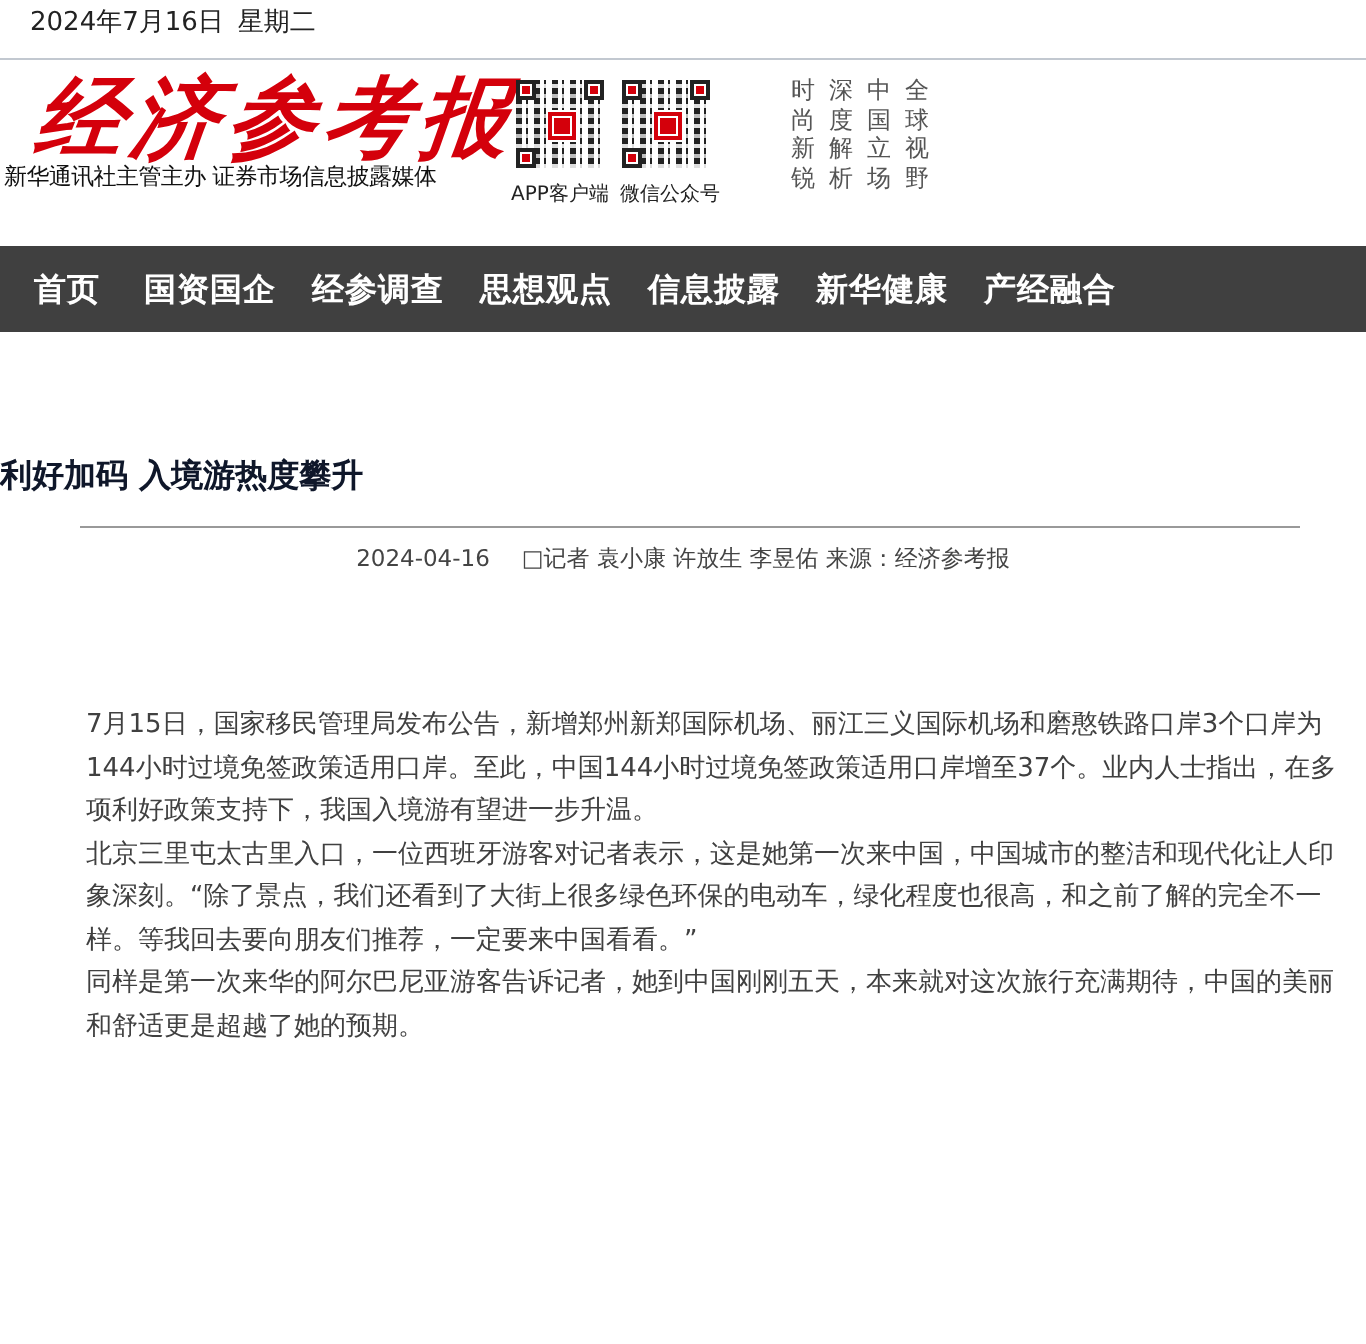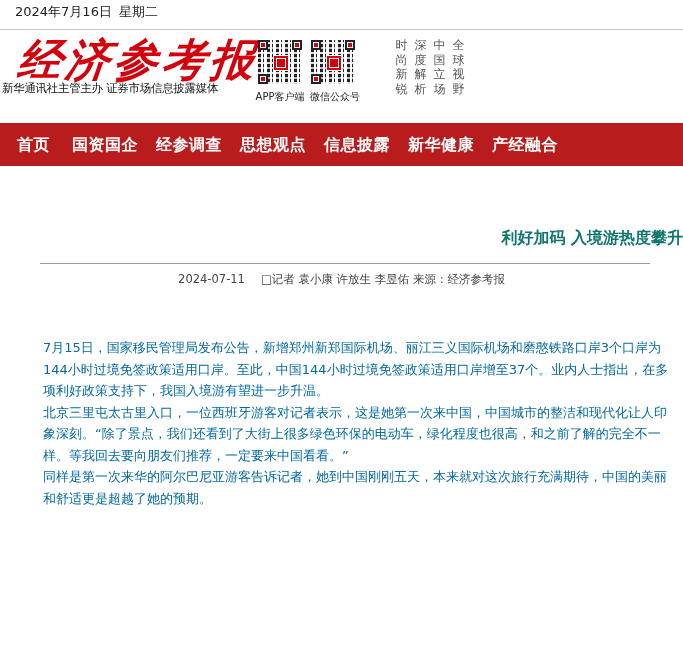--- a/index.html
+++ b/index.html
@@ -16,28 +16,28 @@
   .qr .code::before { content:""; position:absolute; inset:0; background:
       repeating-linear-gradient(0deg,rgba(255,255,255,0.85) 0 2px,transparent 2px 5px,rgba(255,255,255,0.7) 5px 7px,transparent 7px 10px); }
   .qr .finder { position:absolute; width:10px; height:10px; border:2px solid #222; background:#fff; box-sizing:border-box; }
   .qr .finder::after { content:""; position:absolute; left:2px; top:2px; width:2px; height:2px; background:#d4000b; box-shadow:0 0 0 1px #d4000b; }
   .qr .f1 { left:0; top:0; } .qr .f2 { right:0; top:0; } .qr .f3 { left:0; bottom:0; }
   .qr .badge { position:absolute; left:15px; top:15px; width:14px; height:14px; background:#d4000b; border:1px solid #fff; z-index:2; }
   .qr .badge::after { content:""; position:absolute; left:2px; top:2px; width:10px; height:10px; border:1px solid #fff; box-sizing:border-box; }
   .qr .label { font-size:10px; color:#222; margin-top:6px; white-space:nowrap; }
   .motto { position:absolute; left:392px; top:38px; display:grid; grid-template-columns:repeat(4,19px); grid-auto-rows:14.5px; font-size:12px; color:#555; }
   .motto span { display:block; text-align:center; line-height:14px; }
-  .nav { position:absolute; left:0; top:123px; width:683px; height:43px; background:#b91c1c; display:flex; align-items:center; }
+  .nav { position:absolute; left:0; top:123px; width:683px; height:43px; background:#404040; display:flex; align-items:center; }
   .nav a { display:block; color:#fff; font-weight:bold; font-size:16px; text-decoration:none; white-space:nowrap; margin-left:18px; line-height:43px; letter-spacing:0.5px; }
   .nav a:first-child { margin-left:17px; margin-right:4px; }
-  .article-title { position:absolute; left:0; top:228px; width:683px; text-align:right; font-size:16px; font-weight:bold; color:#0f766e; }
+  .article-title { position:absolute; left:0; top:228px; width:683px; text-align:left; font-size:16px; font-weight:bold; color:#0f172a; }
   .title-rule { position:absolute; left:40px; top:263px; width:610px; height:1px; background:#999; }
   .meta { position:absolute; left:0; top:272px; width:683px; text-align:center; font-size:11.5px; color:#444; }
   .meta .date { margin-right:16px; }
-  .body { position:absolute; left:43px; top:337px; width:635px; font-size:13px; color:#0369a1; line-height:21.5px; }
+  .body { position:absolute; left:43px; top:352px; width:635px; font-size:13px; color:#404040; line-height:21.5px; }
   .body p { margin:0 0 0 0; }
 </style>
 </head>
 <body>
 
 <div class="date-bar">
   <span>2024年7月16日</span><span class="gap"></span><span>星期二</span>
 </div>
 <div class="top-rule"></div>
 
@@ -88,20 +88,20 @@
   <a>经参调查</a>
   <a>思想观点</a>
   <a>信息披露</a>
   <a>新华健康</a>
   <a>产经融合</a>
 </nav>
 
 <h1 class="article-title" style="margin:0;">利好加码 入境游热度攀升</h1>
 <div class="title-rule"></div>
 <div class="meta">
-  <span class="date">2024-07-11</span><span>□记者 袁小康 许放生 李昱佑 来源：经济参考报</span>
+  <span class="date">2024-04-16</span><span>□记者 袁小康 许放生 李昱佑 来源：经济参考报</span>
 </div>
 
 <div class="body">
   <p>7月15日，国家移民管理局发布公告，新增郑州新郑国际机场、丽江三义国际机场和磨憨铁路口岸3个口岸为144小时过境免签政策适用口岸。至此，中国144小时过境免签政策适用口岸增至37个。业内人士指出，在多项利好政策支持下，我国入境游有望进一步升温。</p>
   <p>北京三里屯太古里入口，一位西班牙游客对记者表示，这是她第一次来中国，中国城市的整洁和现代化让人印象深刻。“除了景点，我们还看到了大街上很多绿色环保的电动车，绿化程度也很高，和之前了解的完全不一样。等我回去要向朋友们推荐，一定要来中国看看。”</p>
   <p>同样是第一次来华的阿尔巴尼亚游客告诉记者，她到中国刚刚五天，本来就对这次旅行充满期待，中国的美丽和舒适更是超越了她的预期。</p>
 </div>
 
 </body></html>

